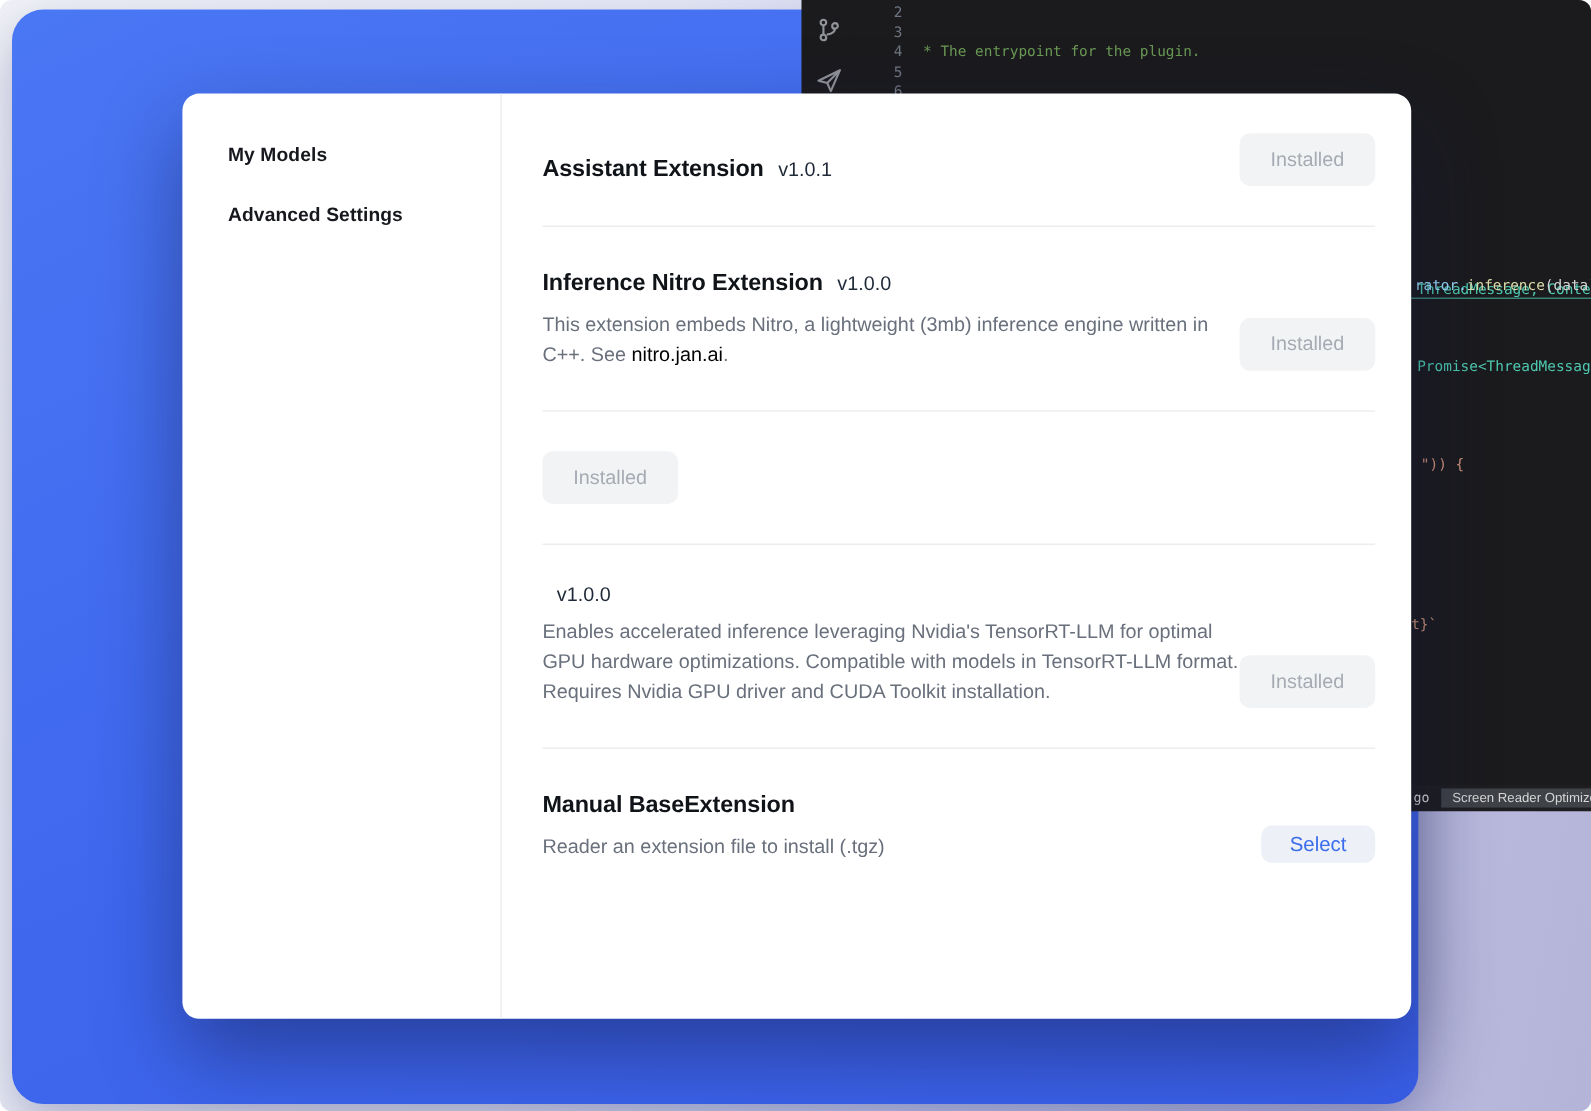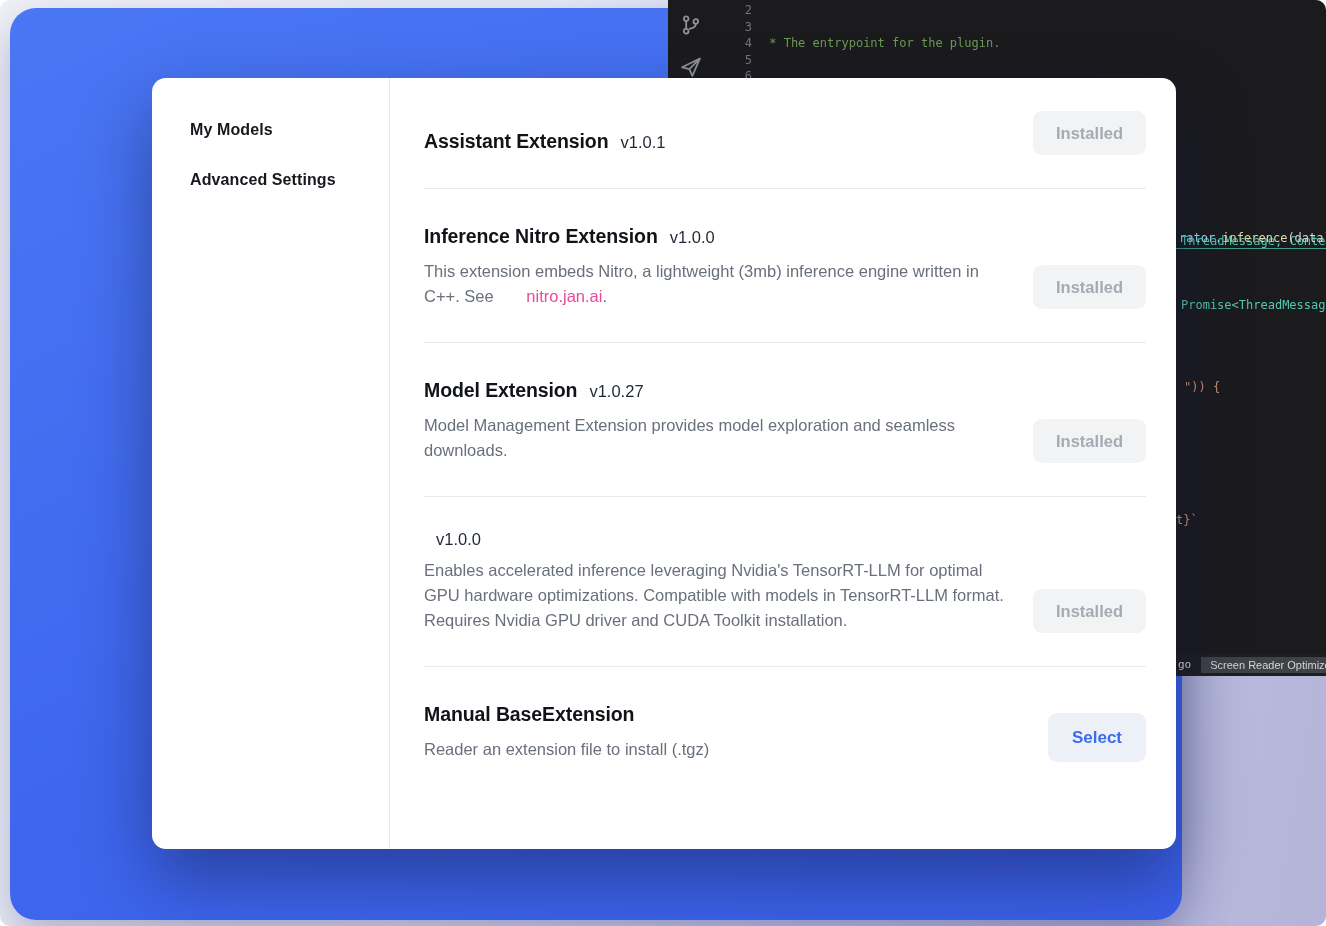--- a/index.html
+++ b/index.html
@@ -43,40 +43,40 @@
   .frag.f4 { left:508px; top:512px; }
   .statusbar { position:absolute; left:0; bottom:0; width:100%; height:22px; background:#1e1e21;
     display:flex; align-items:center; font-size:11px; }
   .sb-left { margin-left:510px; color:#d8d8d8; }
   .sb-btn { margin-left:10px; background:#3f4247; color:#d6d6d6; padding:2px 9px; border:none;
     font-size:11px; font-family:"Liberation Sans", sans-serif; white-space:nowrap; }
 
   
   .modal { position:absolute; left:152px; top:78px; width:1024px; height:771px; background:#ffffff;
     border-radius:14px; box-shadow:0 30px 70px rgba(15,20,60,.45); display:flex; overflow:hidden; }
-  .sidebar { width:238px; flex-shrink:0; border-right:1px solid #e7e8ea; padding:30px 16px 0; }
+  .sidebar { width:266px; flex-shrink:0; border-right:1px solid #e7e8ea; padding:30px 16px 0; }
   .nav-item { height:44px; display:flex; align-items:center; padding:0 22px; border-radius:10px;
     font-size:16px; font-weight:700; color:#16181d; cursor:pointer; margin-bottom:6px; letter-spacing:.1px; }
   .nav-item.active { background:#f3f4f5; }
 
   .content { flex:1; padding:0 30px 0 34px; }
   .ext-row { display:flex; justify-content:space-between; align-items:flex-end;
     padding:33px 0; border-bottom:1px solid #e8e9eb; }
   .ext-row.last { border-bottom:none; padding-bottom:21px; }
   .ext-info { max-width:580px; }
   .ext-title-row { display:flex; align-items:baseline; }
   .ext-name { font-size:19.5px; font-weight:700; color:#101318; line-height:28px; letter-spacing:-.1px; }
   .ext-version { font-size:16.5px; font-weight:400; color:#1f2937; margin-left:12px; }
   .ext-desc { margin-top:9px; font-size:16.5px; line-height:25px; color:#69707c; }
-  .ext-desc a { color:#ec4899; text-decoration:none; cursor:pointer;margin-left:28px; }
+  .ext-desc a { color:#000000; text-decoration:none; cursor:pointer; }
   .btn { border:none; border-radius:9px; cursor:pointer; font-family:"Liberation Sans", sans-serif; }
   .btn-installed { min-width:113px; height:44px; padding:0 20px; background:#f2f3f5; color:#a6abb3;
-    font-size:16.5px; font-weight:700; }
-  .btn-select { height:49px; padding:0 24px; background:#edf1f7; color:#3a6cec;
-    font-size:17px; font-weight:700; }
+    font-size:16.5px; font-weight:400; }
+  .btn-select { height:31px; padding:0 24px; background:#edf1f7; color:#3a6cec;
+    font-size:17px; font-weight:400; }
 </style>
 </head>
 <body>
 
 <div class="screen">
   <div class="desktop-bg"></div>
   <div class="app-window-blue"></div>
 
   <div class="editor-window">
     <div class="activity-bar">
@@ -145,27 +145,20 @@
           <div class="ext-title-row">
             <h2 class="ext-name">Inference Nitro Extension</h2>
             <span class="ext-version">v1.0.0</span>
           </div>
           <p class="ext-desc"><span>This extension embeds Nitro, a lightweight (3mb) inference engine written in C++. See </span><a>nitro.jan.ai</a><span>.</span></p>
         </div>
         <button class="btn btn-installed">Installed</button>
       </section>
 
       <section class="ext-row">
-        <div class="ext-info">
-          <div class="ext-title-row">
-            <h2 class="ext-name">Model Extension</h2>
-            <span class="ext-version">v1.0.27</span>
-          </div>
-          <p class="ext-desc"><span>Model Management Extension provides model exploration and seamless downloads.</span><a></a><span></span></p>
-        </div>
         <button class="btn btn-installed">Installed</button>
       </section>
 
       <section class="ext-row">
         <div class="ext-info">
           <div class="ext-title-row">
             <span class="ext-version">v1.0.0</span>
           </div>
           <p class="ext-desc"><span>Enables accelerated inference leveraging Nvidia's TensorRT-LLM for optimal GPU hardware optimizations. Compatible with models in TensorRT-LLM format. Requires Nvidia GPU driver and CUDA Toolkit installation.</span><a></a><span></span></p>
         </div>

